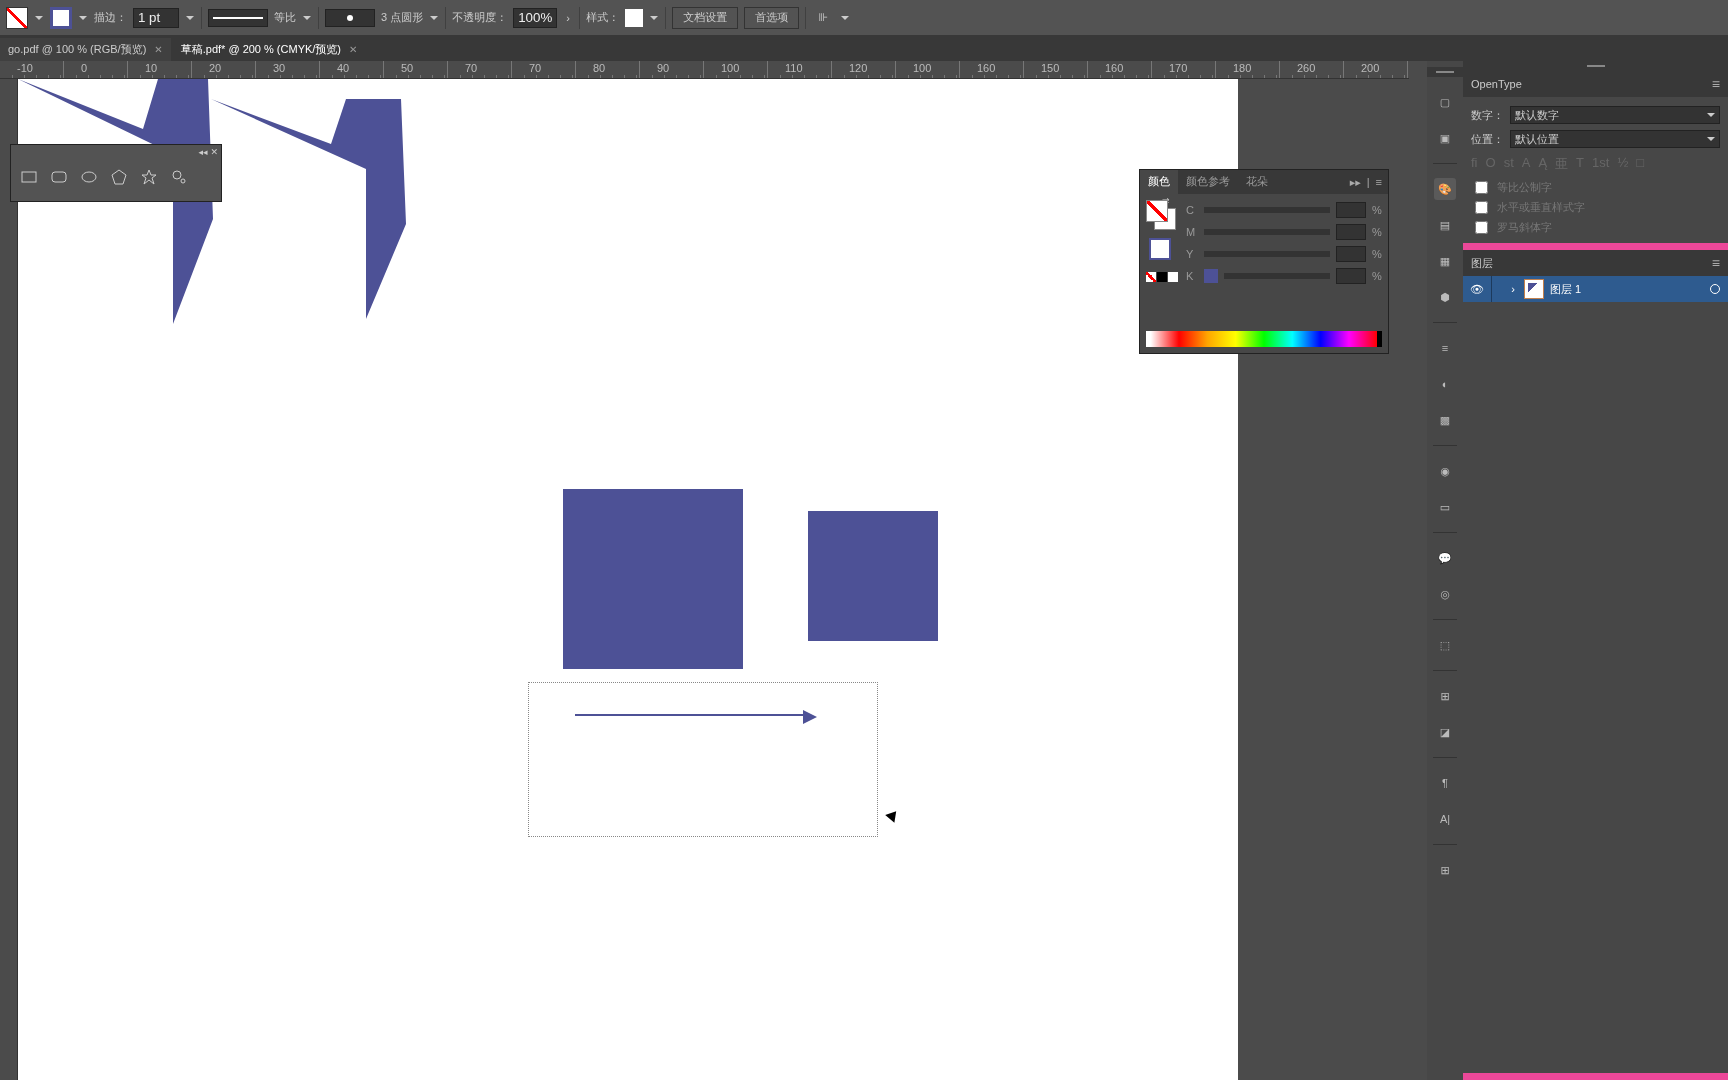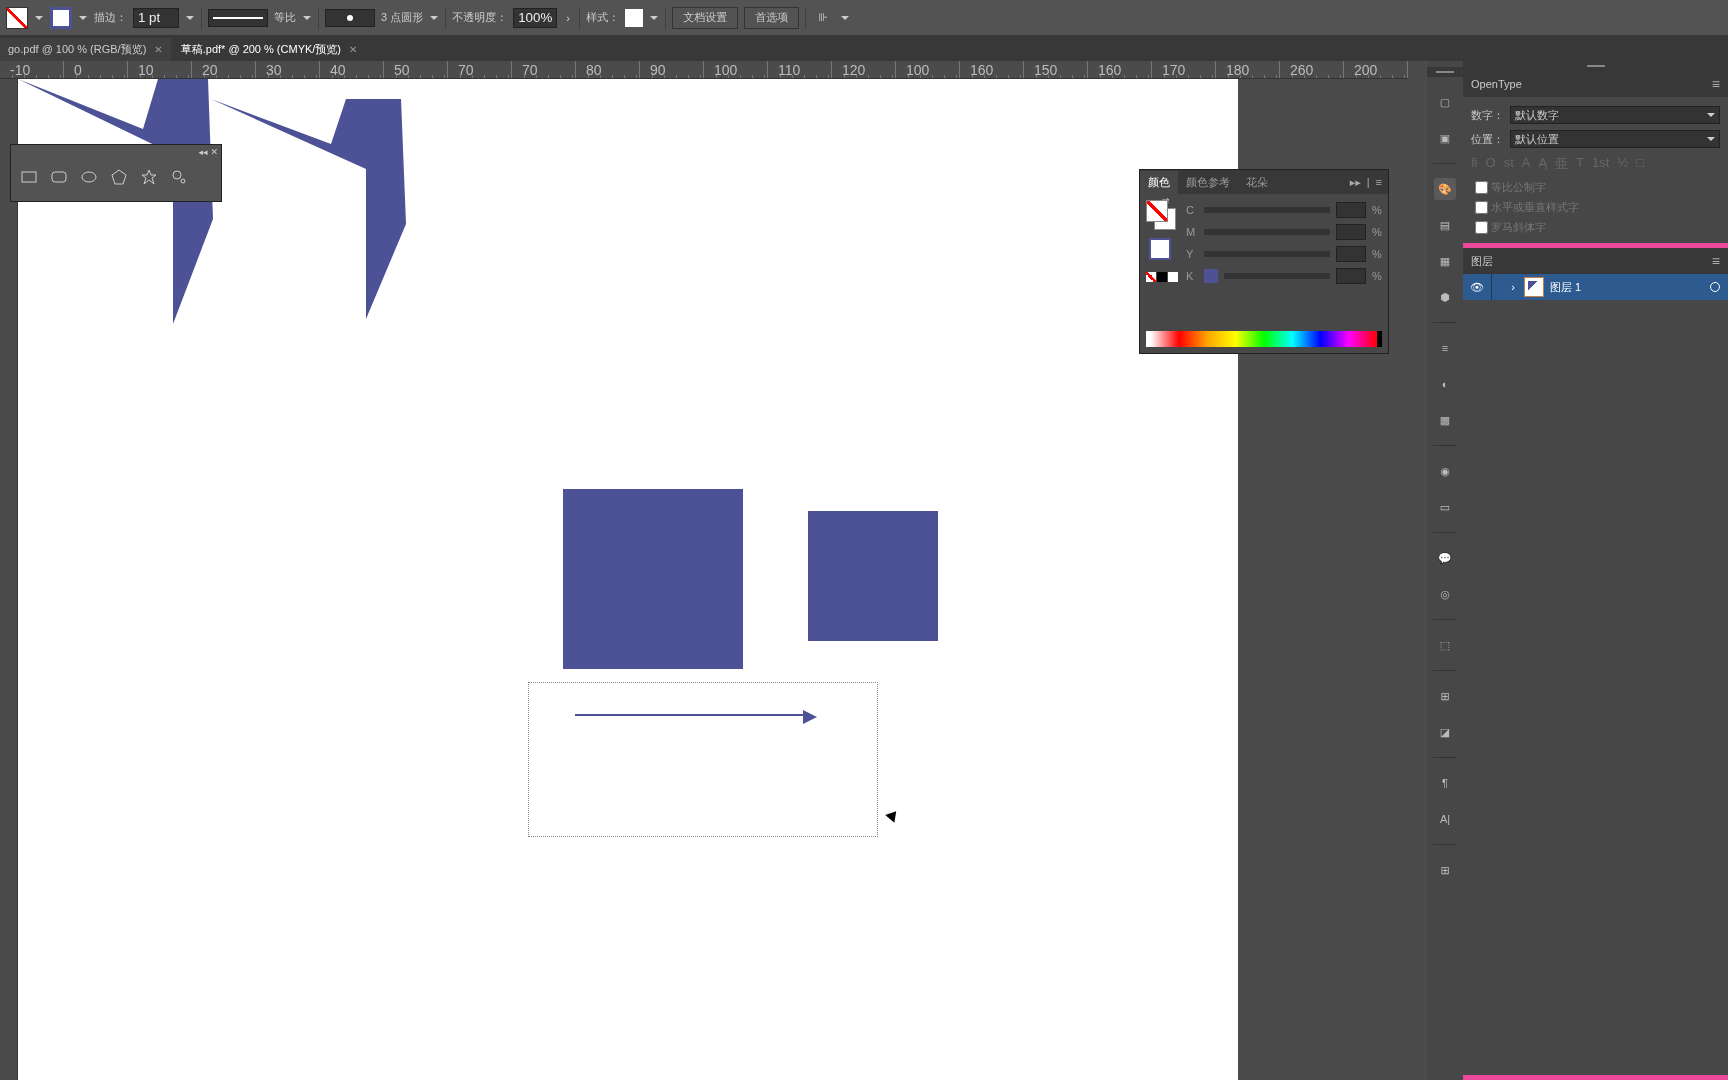--- a/index.html
+++ b/index.html
@@ -28,21 +28,21 @@
 .tab .x{color:#999;font-size:10px}
 
 
 .main{display:flex;height:calc(1080px - 35px - 26px)}
 .canvas-area{flex:1;position:relative;background:#4b4b4b;overflow:hidden}
 
 
 .ruler-h{position:absolute;top:0;left:0;right:18px;height:18px;background:#4b4b4b;border-bottom:1px solid #333;display:flex;overflow:hidden}
 .ruler-v{position:absolute;top:18px;left:0;bottom:0;width:18px;background:#4b4b4b;border-right:1px solid #333}
 .rtick{position:relative;width:64px;flex-shrink:0;border-right:1px solid #777;height:18px}
-.rtick span{position:absolute;left:10px;top:1px;font-size:14px;color:#bbb}
+.rtick span{position:absolute;left:17px;top:1px;font-size:11px;color:#bbb}
 .rtick:before{content:"";position:absolute;left:12px;bottom:0;width:1px;height:4px;background:#777;box-shadow:12px 0 #777,24px 0 #777,36px 0 #777,48px 0 #777}
 
 
 .artboard{position:absolute;left:18px;top:18px;width:1220px;height:1050px;background:#fff}
 .shp{position:absolute;background:#4d5196}
 .shp-3d1{left:730px;top:0;width:190px;height:245px;background:none}
 .shp-3d2{left:1000px;top:0;width:190px;height:225px;background:none}
 .sq1{left:545px;top:410px;width:180px;height:180px}
 .sq2{left:790px;top:432px;width:130px;height:130px}
 .arrow-g{position:absolute;left:557px;top:635px}
@@ -58,42 +58,42 @@
 .sp-body{display:flex;gap:10px;padding:8px 8px;align-items:center}
 .sp-icon{width:20px;height:20px;display:flex;align-items:center;justify-content:center;color:#ccc}
 
 
 .dock{width:36px;background:#474747;display:flex;flex-direction:column;align-items:center;padding-top:6px;gap:14px}
 .dock .di{width:22px;height:22px;display:flex;align-items:center;justify-content:center;color:#bbb}
 .dock .sep{width:24px;height:1px;background:#333}
 
 
 .rightcol{width:265px;background:#383838;display:flex;flex-direction:column}
-.panel{background:#474747;border-bottom:5px solid #ec4899}
+.panel{background:#474747;border-bottom:7px solid #ec4899}
 .phead{height:26px;display:flex;align-items:center;justify-content:space-between;padding:0 8px;background:#383838;color:#ccc}
 .phead .menu{font-size:14px;color:#aaa}
 .pbody{padding:6px 8px}
 .row{display:flex;align-items:center;gap:6px;height:24px}
 .sel{flex:1;background:#333;border:1px solid #222;color:#ccc;height:18px;display:flex;align-items:center;justify-content:space-between;padding:0 4px}
 .ot-icons{display:flex;gap:8px;padding:4px 0;color:#666;font-size:13px}
-.ck{display:flex;align-items:center;gap:0;color:#777;height:20px}
+.ck{display:flex;align-items:center;gap:6px;color:#777;height:20px}
 .ck input{accent-color:#666}
 
 
 .layers-body{background:#474747;min-height:560px}
 .layer-row{display:flex;align-items:center;height:26px;background:#2e5b8f;color:#fff}
 .layer-row .vis{width:28px;text-align:center}
 .layer-row .tw{width:22px;text-align:center}
 .layer-row .thumb{width:20px;height:20px;background:#fff;margin-right:6px;border:1px solid #c1804e;position:relative}
 .layer-row .thumb:before{content:"";position:absolute;inset:3px;background:linear-gradient(135deg,#4d5196 40%,#fff 40%)}
 .layer-row .dot{margin-left:auto;width:10px;height:10px;border:1px solid #fff;border-radius:50%;margin-right:8px}
 
 
 .colorpanel{position:absolute;left:1139px;top:108px;width:250px;height:185px;background:#474747;border:1px solid #222;display:flex;flex-direction:column}
-.cp-tabs{display:flex;height:24px;align-items:center;background:#383838}
+.cp-tabs{display:flex;height:24px;background:#383838}
 .cp-tab{padding:4px 8px;color:#999;font-size:11px}
 .cp-tab.active{color:#fff;background:#474747}
 .cp-tabs .more{margin-left:auto;padding:0 6px;color:#aaa;display:flex;gap:6px;align-items:center}
 .cp-body{display:flex;padding:6px;gap:6px;flex:1}
 .cp-swatches{width:34px;position:relative}
 .fillsw{position:absolute;width:22px;height:22px;background:#fff;border:1px solid #888}
 .fillsw.back{left:8px;top:8px;background:#fff}
 .fillsw.front{left:0;top:0}
 .fillsw.front:after{content:"";position:absolute;inset:0;background:linear-gradient(to top right,transparent 44%,red 44%,red 56%,transparent 56%)}
 .linked{width:22px;height:22px;border:2px solid #4d5196;position:absolute;left:3px;top:38px;background:#fff}

